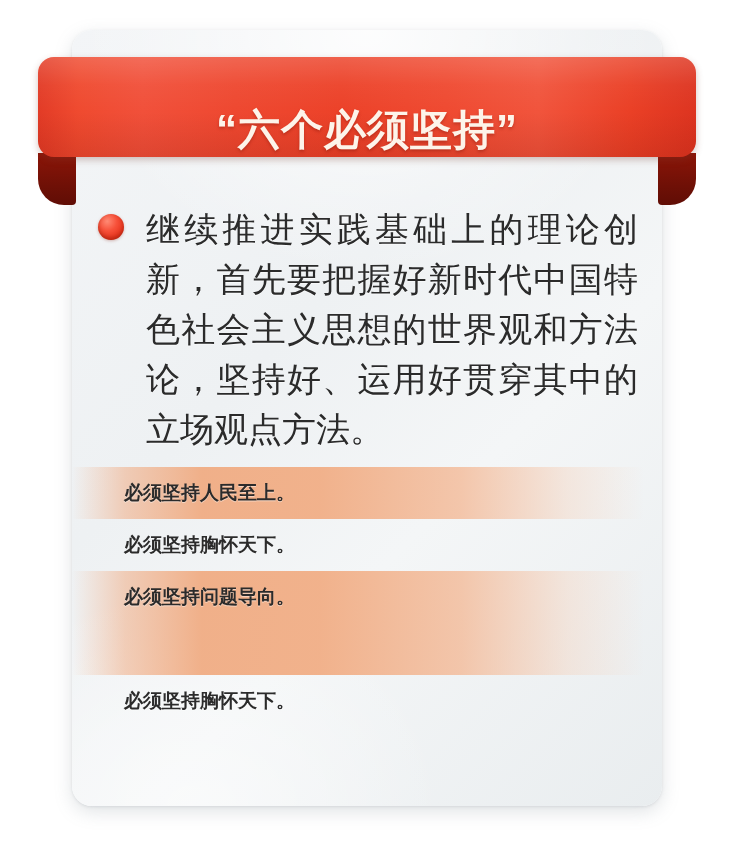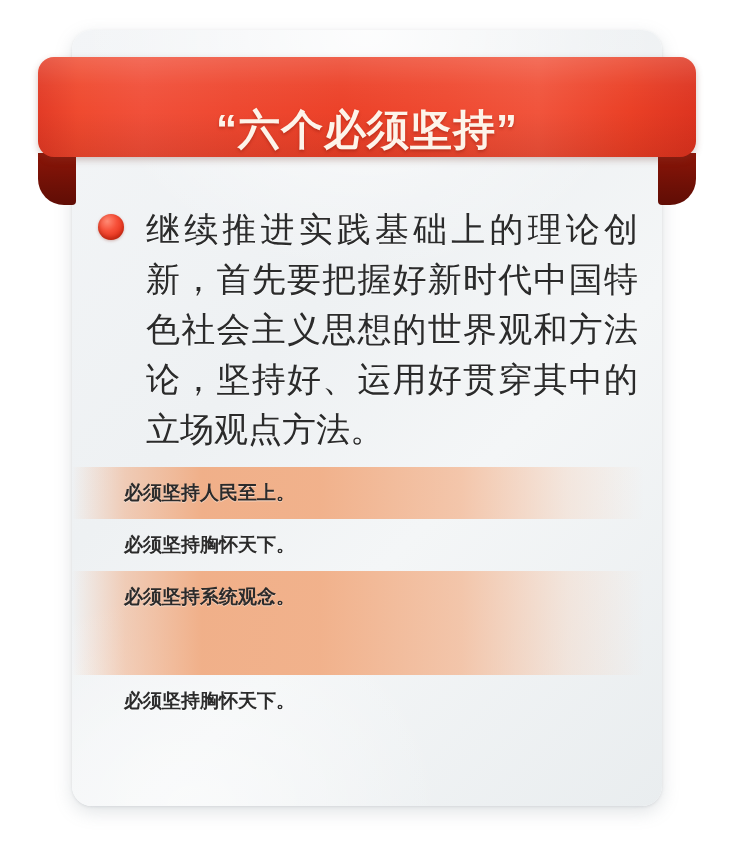--- a/index.html
+++ b/index.html
@@ -214,21 +214,21 @@
         <div class="list-text">必须坚持人民至上。</div>
       </div>
 
       <div class="list-row">
         <div class="band"></div>
         <div class="list-text">必须坚持胸怀天下。</div>
       </div>
 
       <div class="list-row hi">
         <div class="band"></div>
-        <div class="list-text">必须坚持系统观念。</div>
+        <div class="list-text">必须坚持问题导向。</div>
       </div>
 
 
       <div class="list-row hi">
         <div class="band"></div>
       </div>
 
       <div class="list-row">
         <div class="band"></div>
         <div class="list-text">必须坚持胸怀天下。</div>

